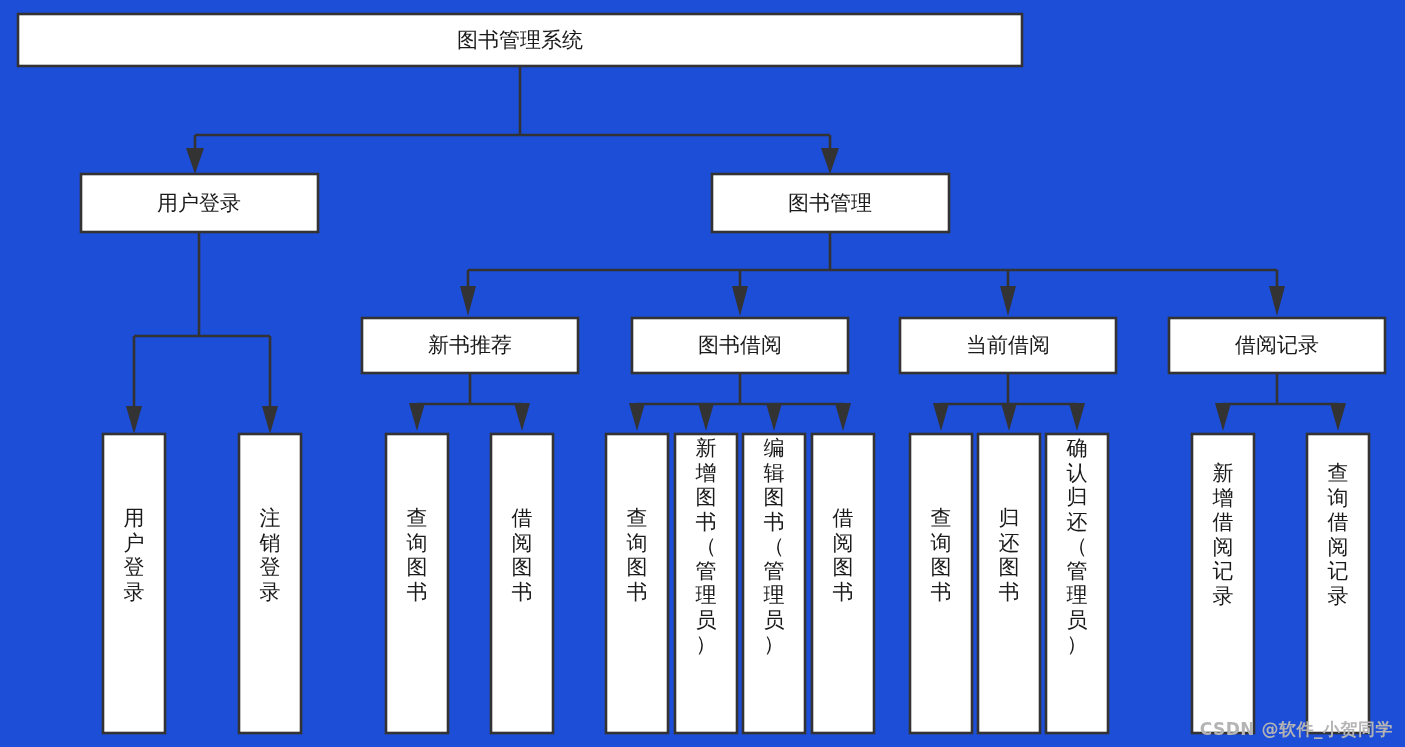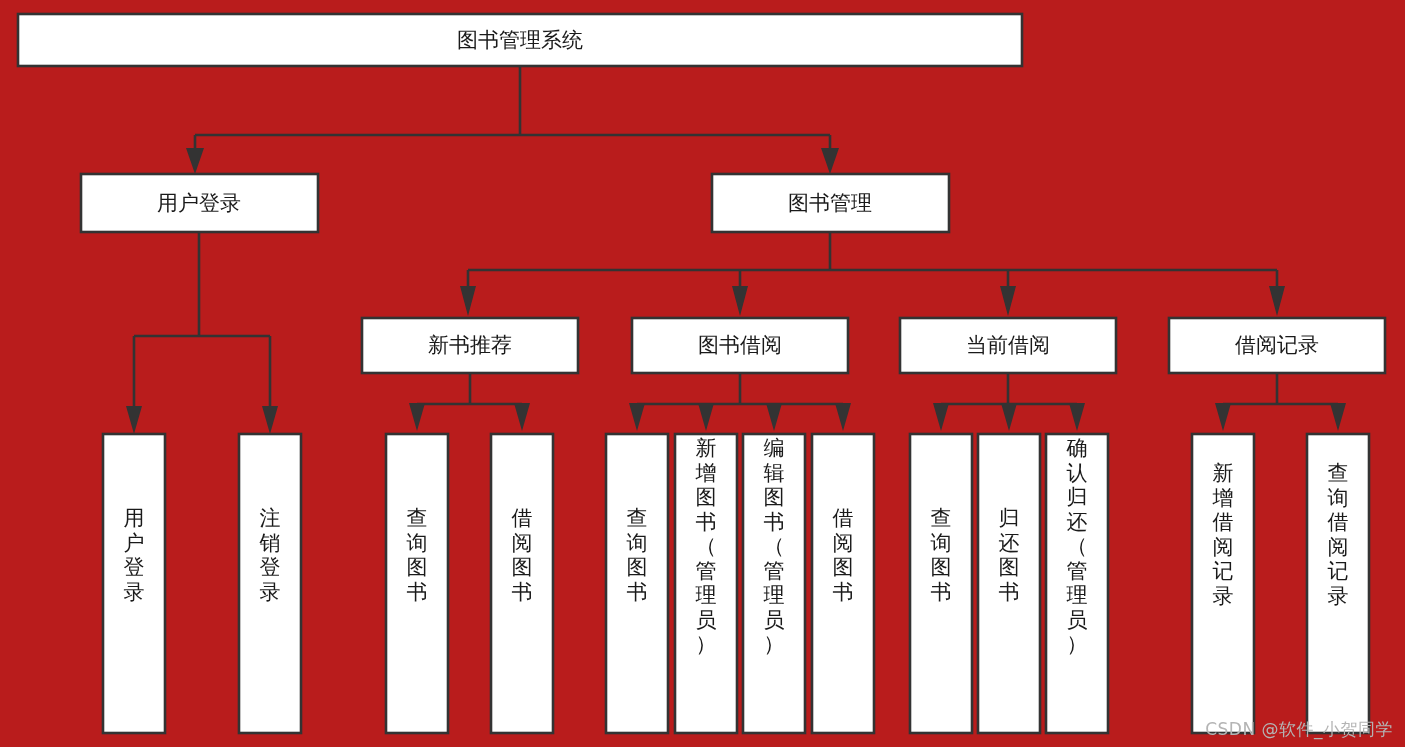--- a/index.html
+++ b/index.html
@@ -10,21 +10,21 @@
   body {
     width: 1405px;
     height: 747px;
     overflow: hidden;
     font-family: "DejaVu Sans", "Liberation Sans", sans-serif;
   }
   #diagram-root {
     position: relative;
     width: 1405px;
     height: 747px;
-    background: #b91c1c;
+    background: #1d4ed8;
   }
   svg.diagram-canvas {
     position: absolute;
     top: 0;
     left: 0;
     width: 1405px;
     height: 747px;
     display: block;
   }
   .node-box {
@@ -58,20 +58,21 @@
   .watermark-text {
     position: absolute;
     right: 12px;
     bottom: 6px;
     font-family: "DejaVu Sans", "Liberation Sans", sans-serif;
     font-size: 17px;
     color: #b4b4b4;
     letter-spacing: 0.5px;
     white-space: nowrap;
     user-select: none;
+    font-weight: bold;
   }
 </style>
 </head>
 <body>
 
 <div id="diagram-root">
 
   <svg class="diagram-canvas" viewBox="0 0 1405 747" xmlns="http://www.w3.org/2000/svg">
 
     <g>

